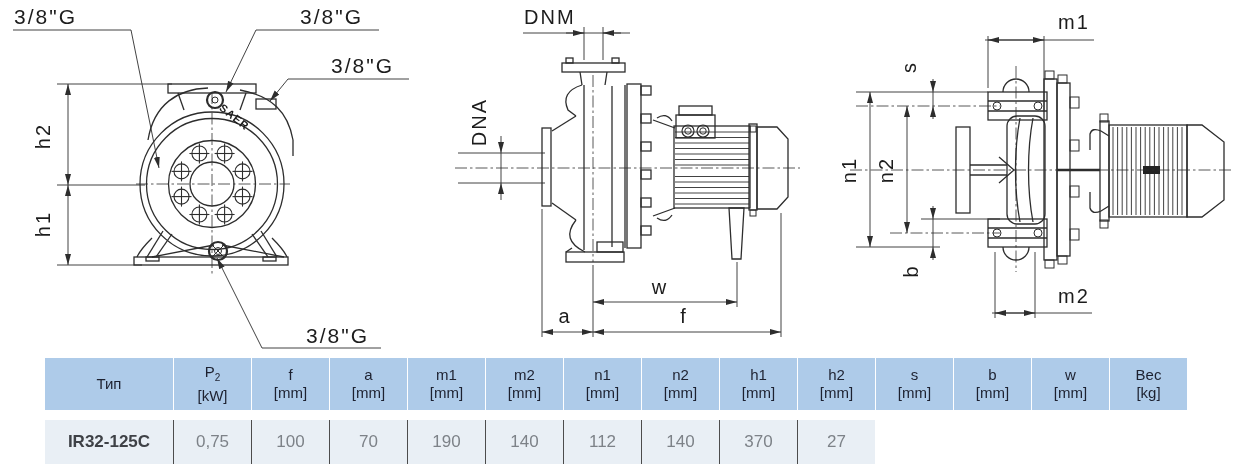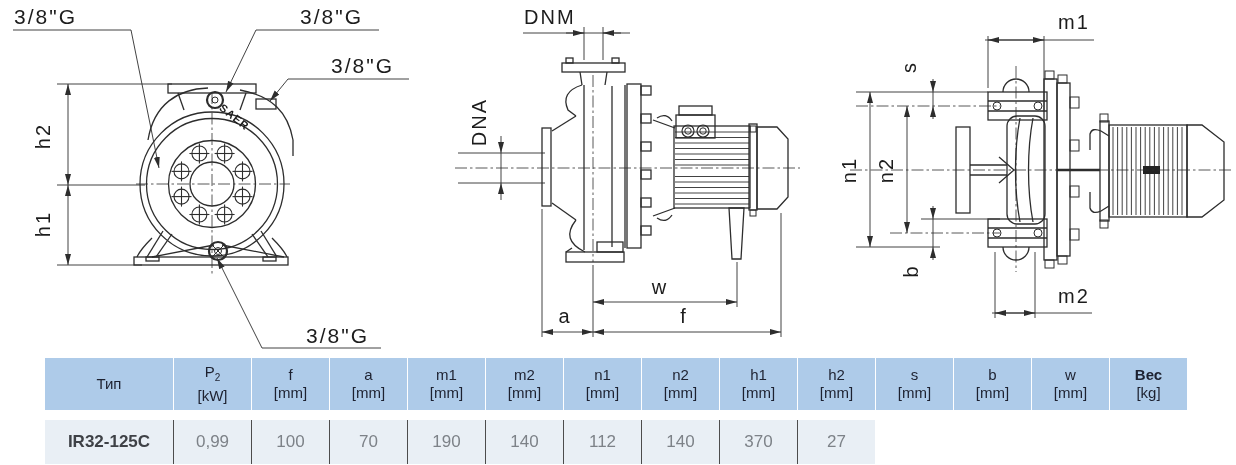--- a/index.html
+++ b/index.html
@@ -26,21 +26,21 @@
     display:grid; grid-template-columns:128px repeat(13,78px);
     row-gap:10px;
   }
   .th {
     background:#aecbe9; height:52px;
     display:flex; flex-direction:column; align-items:center; justify-content:center;
     color:#1d2130; font-size:15px; line-height:18px;
   }
   .th + .th { border-left:1.5px solid #ffffff; }
   .th .h-name sub { font-size:10px; }
-  .th.bold-head .h-name { font-weight:bold; }
+  .th.bold-head .h-name { font-weight:normal; }
   .td {
     background:#e9eff5; height:44px;
     display:flex; align-items:center; justify-content:center;
     color:#7d8288; font-size:17px;text-align:right;
   }
   .td + .td { border-left:1.5px solid #4c4c4c; }
   .td.type-cell { font-weight:bold; color:#3e4146; }
 </style>
 </head>
 <body>
@@ -426,21 +426,21 @@
     <div class="th">
       <span class="h-name">w</span>
       <span class="h-unit">[mm]</span>
     </div>
     <div class="th bold-head">
       <span class="h-name">Вес</span>
       <span class="h-unit">[kg]</span>
     </div>
 
     <div class="td type-cell">IR32-125C</div>
-    <div class="td">0,99</div>
+    <div class="td">0,75</div>
     <div class="td">100</div>
     <div class="td">70</div>
     <div class="td">190</div>
     <div class="td">140</div>
     <div class="td">112</div>
     <div class="td">140</div>
     <div class="td">370</div>
     <div class="td">27</div>
   </div>
 </div>

